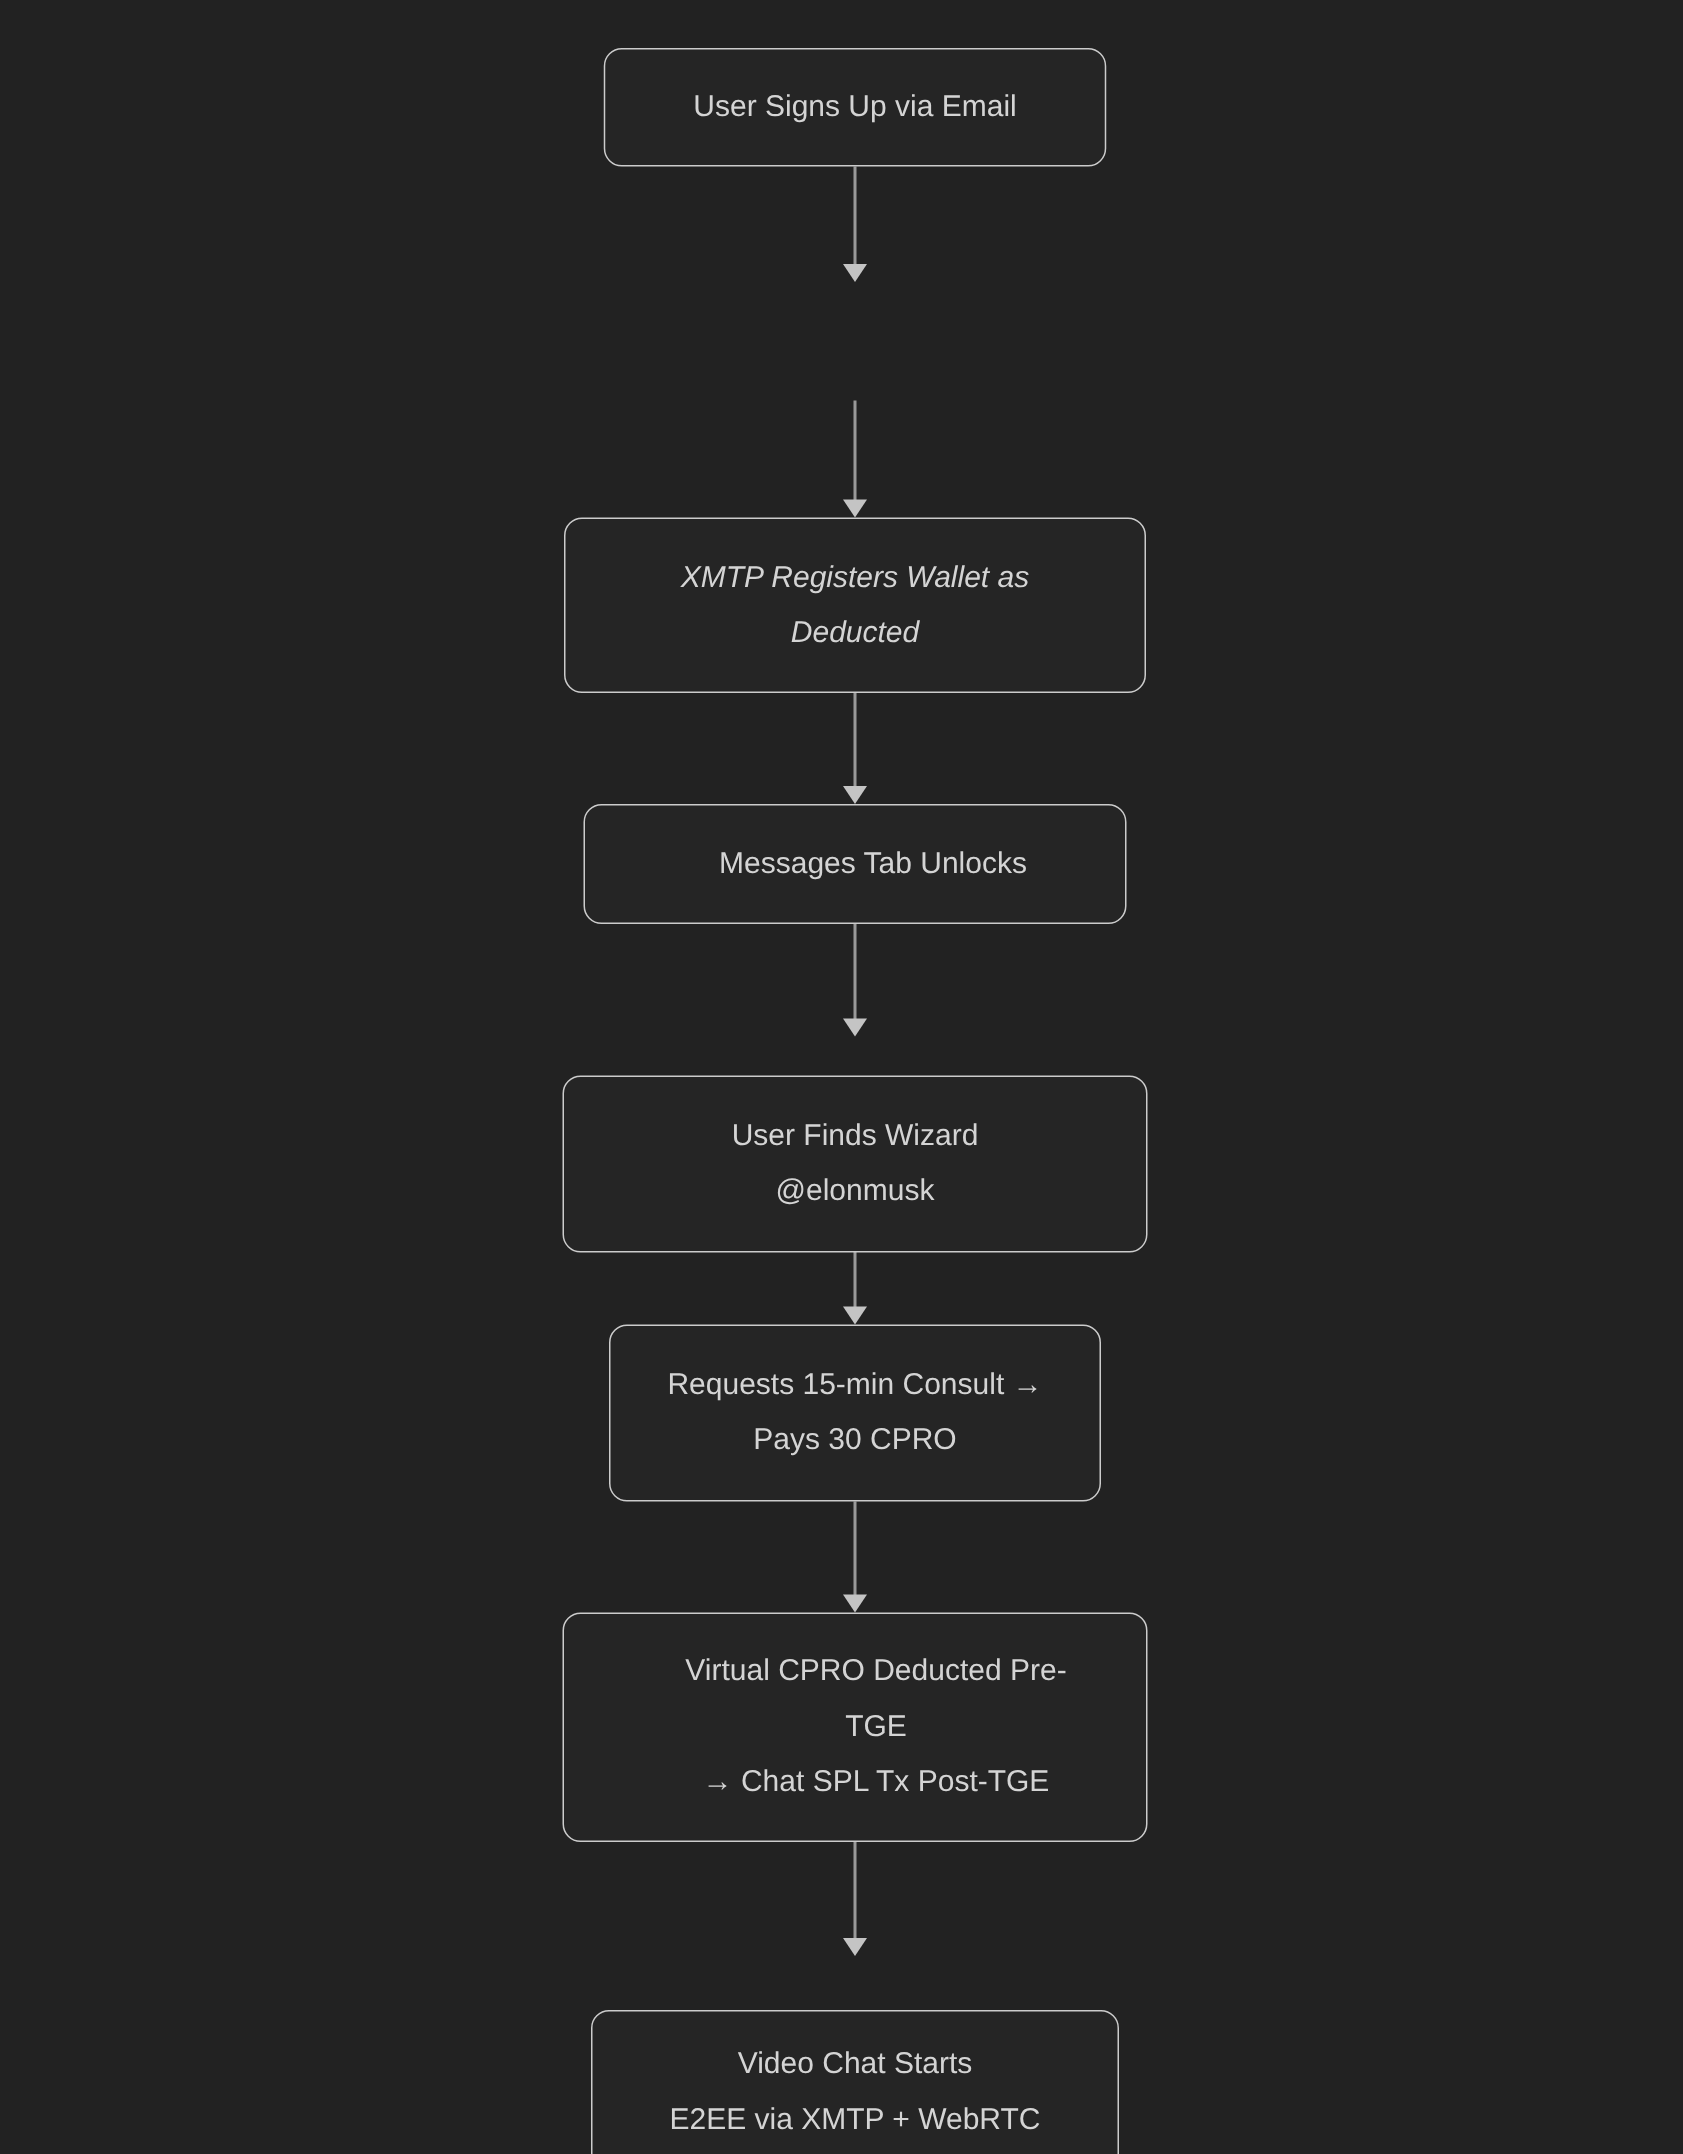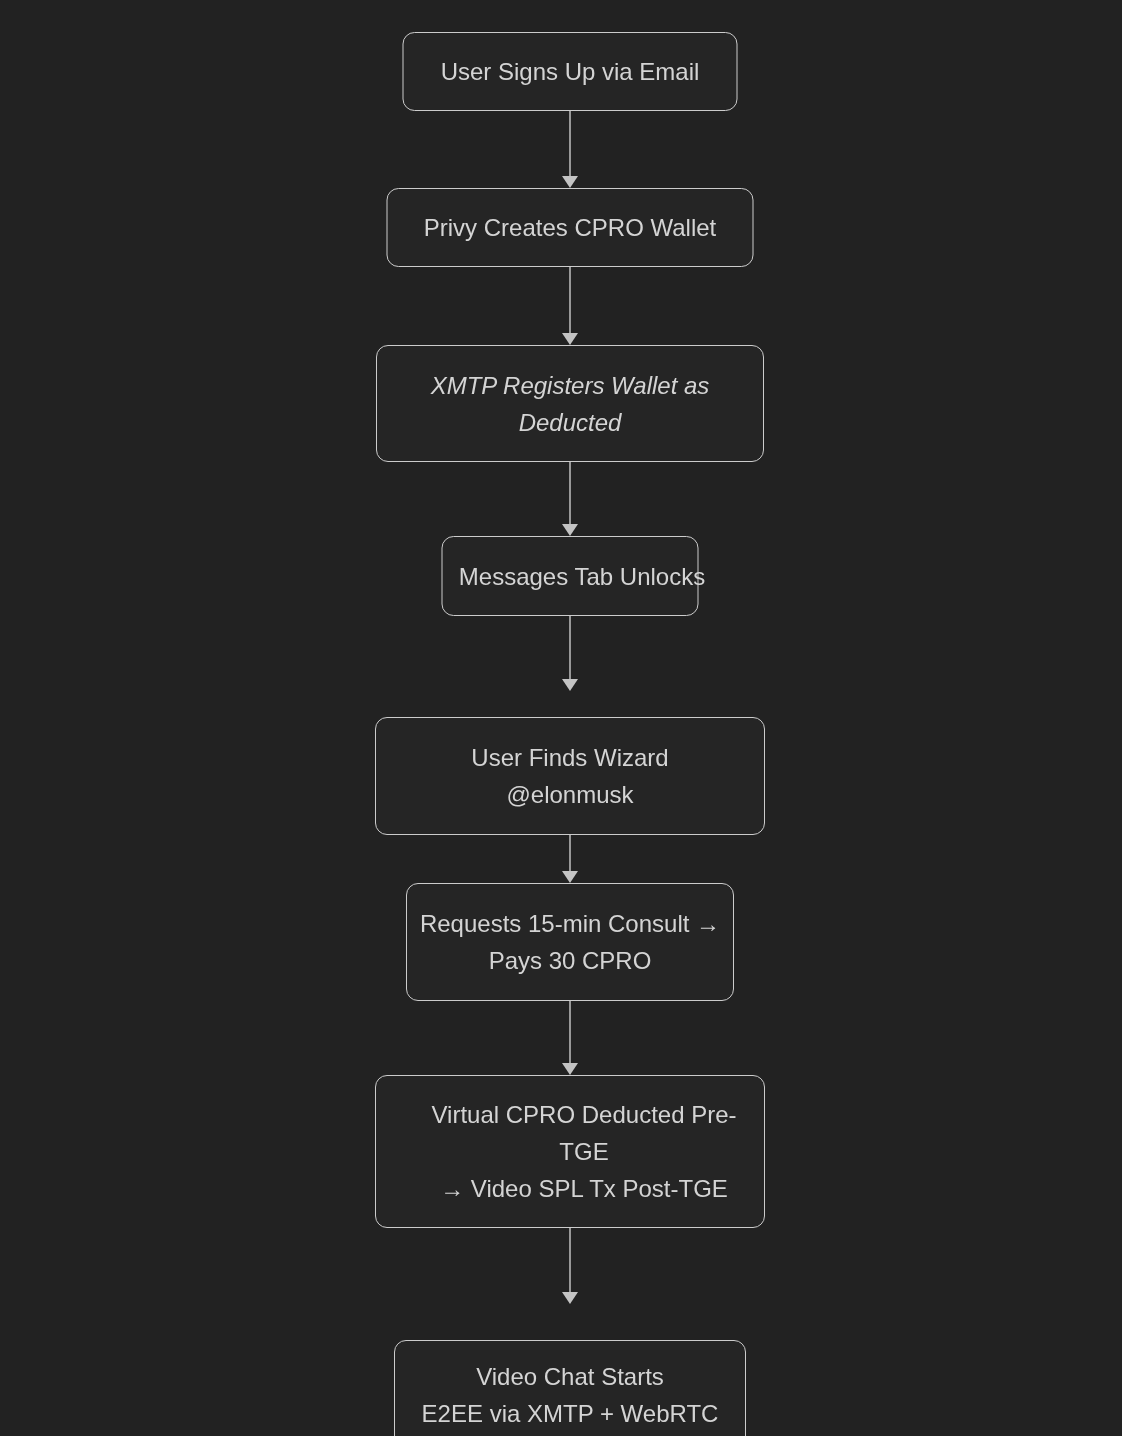--- a/index.html
+++ b/index.html
@@ -23,21 +23,21 @@
     border: 1.5px solid var(--node-border, #cccccc);
     border-radius: 12px;
     display: flex;
     flex-direction: column;
     justify-content: center;
     align-items: center;
     text-align: center;
   }
   .node .line {
     color: var(--text, #d4d4d4);
-    font-size: 24px;
+    font-size: 20px;
     line-height: 37px;
     white-space: nowrap;
   }
   .edge-line {
     position: absolute;
     left: 569px;
     width: 2px;
     background: var(--edge, #999999);
   }
   .edge-arrowhead {
@@ -64,40 +64,37 @@
     <div class="edge-arrowhead" style="top: 679px;"></div>
     <div class="edge-line" style="top: 809px; height: 63px;"></div>
     <div class="edge-arrowhead" style="top: 871px;"></div>
     <div class="edge-line" style="top: 1001px; height: 63px;"></div>
     <div class="edge-arrowhead" style="top: 1063px;"></div>
     <div class="edge-line" style="top: 1228px; height: 65px;"></div>
     <div class="edge-arrowhead" style="top: 1292px;"></div>
     <div class="node" style="top: 32px; width: 335px; height: 79px;">
       <div class="line">User Signs Up via Email</div>
     </div>
-    <div class="node" style="top: 188px; width: 367px; height: 79px;">
-      <div class="line">Privy Creates CPRO Wallet</div>
-    </div>
     <div class="node" style="top: 345px; width: 388px; height: 117px; font-style: italic;">
       <div class="line">XMTP Registers Wallet as</div>
       <div class="line">Deducted</div>
     </div>
-    <div class="node" style="top: 536px; width: 257px; height: 80px; padding-left: 24px;">
+    <div class="node" style="top: 536px; width: 362px; height: 80px; padding-left: 24px;">
       <div class="line">Messages Tab Unlocks</div>
     </div>
     <div class="node" style="top: 691px; width: 390px; height: 118px; margin-top: 26px;">
       <div class="line">User Finds Wizard</div>
       <div class="line">@elonmusk</div>
     </div>
     <div class="node" style="top: 883px; width: 328px; height: 118px;">
       <div class="line">Requests 15-min Consult →</div>
       <div class="line">Pays 30 CPRO</div>
     </div>
     <div class="node" style="top: 1075px; width: 390px; height: 153px; padding-left: 28px;">
       <div class="line">Virtual CPRO Deducted Pre-</div>
       <div class="line">TGE</div>
-      <div class="line">→ Video SPL Tx Post-TGE</div>
+      <div class="line">→ Chat SPL Tx Post-TGE</div>
     </div>
     <div class="node" style="top: 1304px; width: 352px; height: 109px; margin-top: 36px;">
       <div class="line">Video Chat Starts</div>
       <div class="line">E2EE via XMTP + WebRTC</div>
     </div>
   </div>
 
 </body></html>

